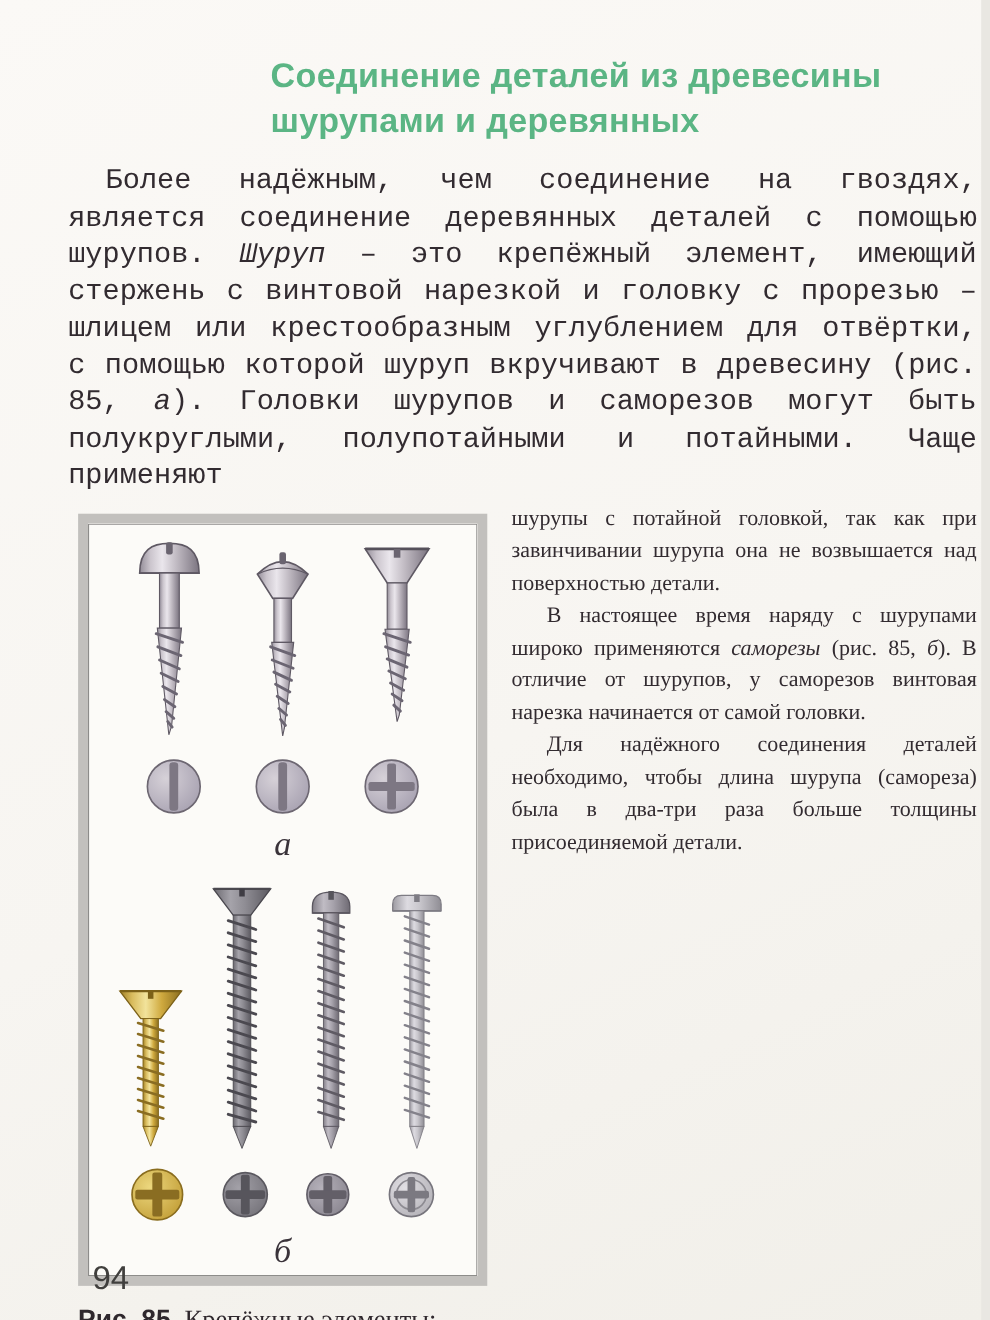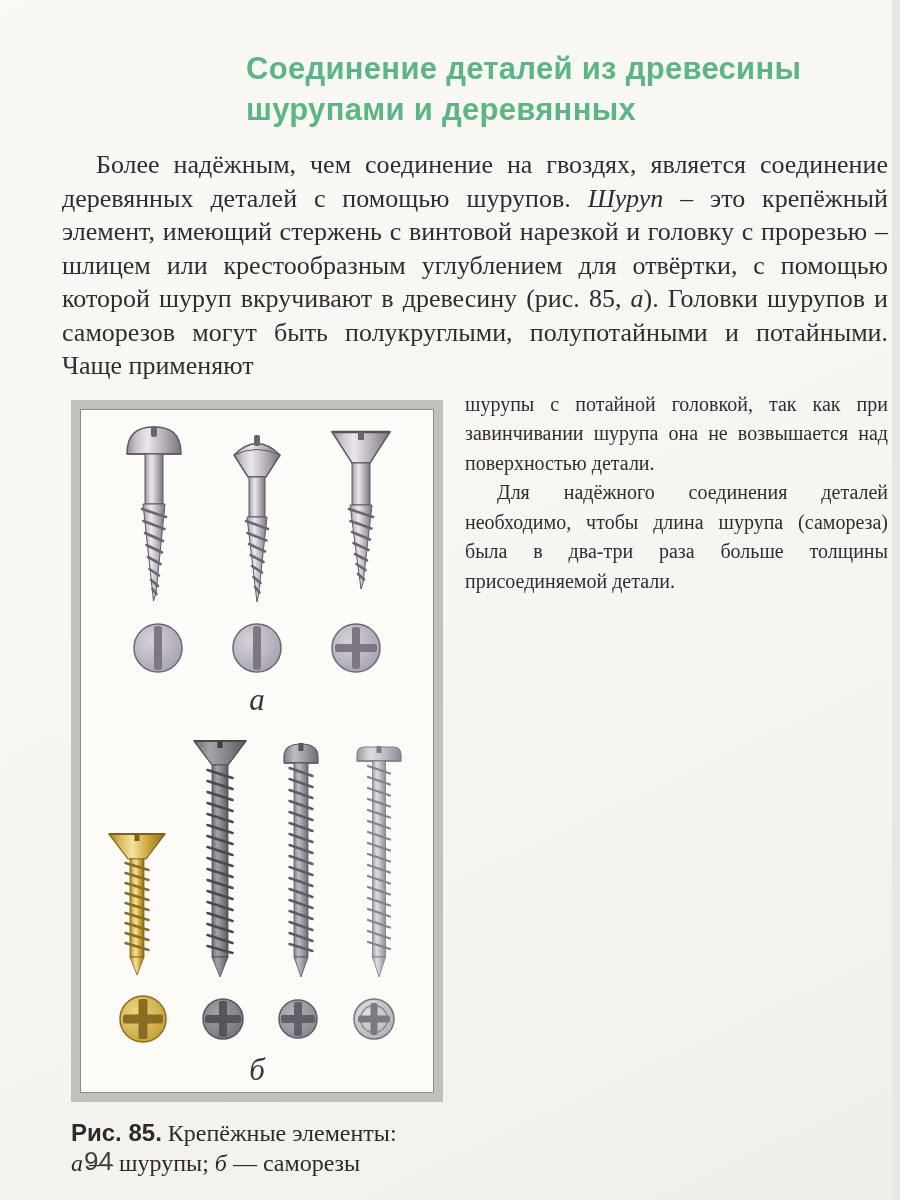--- a/index.html
+++ b/index.html
@@ -3,39 +3,39 @@
 <meta charset="utf-8">
 <style>
   html,body{margin:0;padding:0;}
   body{width:900px;height:1200px;background:#e9e7e2;}
   .page{position:relative;width:892px;height:1200px;overflow:hidden;
         background:linear-gradient(155deg,#fbf9f6 0%,#f7f5f1 55%,#f1efe9 100%);
         font-family:"Liberation Serif", serif;color:#322b30;}
   .content{position:absolute;left:62px;top:48px;width:826px;}
   .heading{margin:0 0 18px 184px;font-family:"Liberation Sans",sans-serif;
            font-weight:bold;font-size:31px;line-height:41px;color:#5bb584;letter-spacing:.3px;}
-  .intro{margin:0;font-size:26px;line-height:33.5px;text-align:justify;text-indent:34px;}
+  .intro{margin:0;font-size:26px;line-height:33.5px;text-align:justify;text-indent:34px;font-family:Liberation Mono, monospace;}
   .wrap{margin-top:7px;}
   .wrap::after{content:"";display:block;clear:both;}
   .fig-float{float:left;width:372px;margin:10px 22px 0 9px;}
   .fig-box{box-sizing:border-box;width:100%;border:9px solid #c2c0bd;
            box-shadow:inset 0 0 0 1px #8d8c8a;background:#fcfbf8;
            padding:12px 6px 6px;}
   .screw-row{display:flex;justify-content:space-evenly;align-items:flex-start;}
   .screw-row.bottoms{align-items:flex-end;margin-top:18px;}
   .head-row{display:flex;justify-content:space-evenly;align-items:center;margin-top:14px;}
   .part-label{text-align:center;font-style:italic;font-size:31px;line-height:34px;
               margin-top:8px;color:#3a333a;}
   .caption{margin-top:16px;font-size:24px;line-height:30px;color:#2f282d;}
   .cap-fig{font-family:"Liberation Sans",sans-serif;font-weight:bold;}
   .col-p{margin:0;font-size:20px;line-height:29.5px;text-align:justify;text-indent:32px;}
   .col-p.first{text-indent:0;}
   .it{font-style:italic;}
   .page-num{position:absolute;left:84px;top:1146px;font-family:"Liberation Sans",sans-serif;
-            font-size:26px;color:#403f3d;}
+            font-size:30px;color:#403f3d;}
   svg{display:block;}
 </style>
 </head>
 <body>
 
 <svg width="0" height="0" style="position:absolute" aria-hidden="true">
   <defs>
     <linearGradient id="ga" x1="0" y1="0" x2="1" y2="0">
       <stop offset="0" stop-color="#938d98"></stop>
         <stop offset="0.18" stop-color="#cbc5cd"></stop>
@@ -211,18 +211,19 @@
 
           <div class="part-label">б</div>
         </div>
 
         <div class="caption"><span class="cap-fig">Рис. 85.</span><span> Крепёжные элементы:</span><br>
           <span class="it">а</span><span> — шурупы; </span><span class="it">б</span><span> — саморезы</span>
         </div>
       </div>
 
       <p class="col-p first">шурупы с потайной головкой, так как при завинчивании шурупа она не возвышается над поверхностью детали.</p>
+      <p class="col-p"><span>В настоящее время наряду с шурупами широко применяются </span><span class="it">саморезы</span><span> (рис. 85, </span><span class="it">б</span><span>). В отличие от шурупов, у саморезов винтовая нарезка начинается от самой головки.</span></p>
       <p class="col-p">Для надёжного соединения деталей необходимо, чтобы длина шурупа (самореза) была в два-три раза больше толщины присоединяемой детали.</p>
     </div>
   </div>
 
   <div class="page-num">94</div>
 </div>
 
 </body></html>

